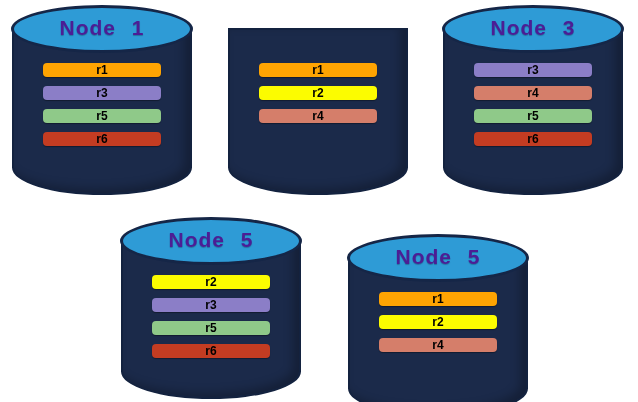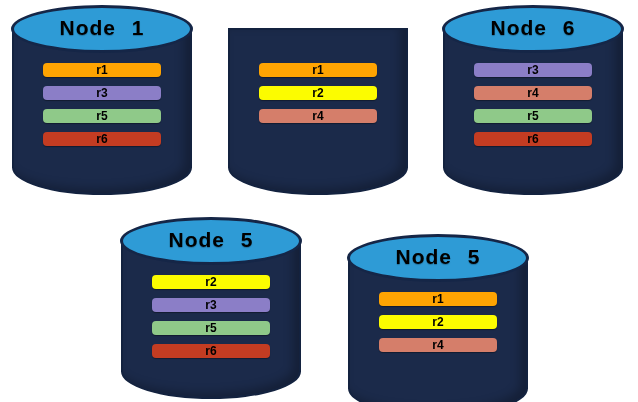--- a/index.html
+++ b/index.html
@@ -27,21 +27,21 @@
   }
   .cyl-cap {
     position: absolute; left: 0; right: 0; top: 0; height: 48px;
     background: #2E9BD6;
     border: 3px solid #152647;
     border-radius: 50%;
     display: flex; align-items: center; justify-content: center;
     box-sizing: border-box;
   }
   .cap-label {
-    color: #000000; font-weight: bold; font-size: 21px;
+    color: #4c1d95; font-weight: bold; font-size: 21px;
     word-spacing: 9px; letter-spacing: 1px;
     text-shadow: 0 1px 1px rgba(0,0,0,0.25);
     transform: translateY(-1px);
     white-space: pre;
   }
   .bars {
     position: absolute; left: 0; right: 0; top: 58px;
     display: flex; flex-direction: column; align-items: center; gap: 9px;
   }
   .bar {
@@ -75,21 +75,21 @@
     <div class="bars">
       <div class="bar" style="background: rgb(255, 164, 2);">r1</div>
       <div class="bar" style="background: rgb(252, 252, 0);">r2</div>
       <div class="bar" style="background: rgb(213, 126, 106);">r4</div>
     </div>
   </div>
 
   <div class="cyl" id="node-cyl-2">
     <div class="cyl-body"></div>
     <div class="cyl-cap">
-      <span class="cap-label">Node 6</span>
+      <span class="cap-label">Node 3</span>
     </div>
     <div class="bars">
       <div class="bar" style="background: rgb(139, 126, 199);">r3</div>
       <div class="bar" style="background: rgb(213, 126, 106);">r4</div>
       <div class="bar" style="background: rgb(143, 201, 137);">r5</div>
       <div class="bar" style="background: rgb(196, 60, 34);">r6</div>
     </div>
   </div>
 
   <div class="cyl" id="node-cyl-3">

